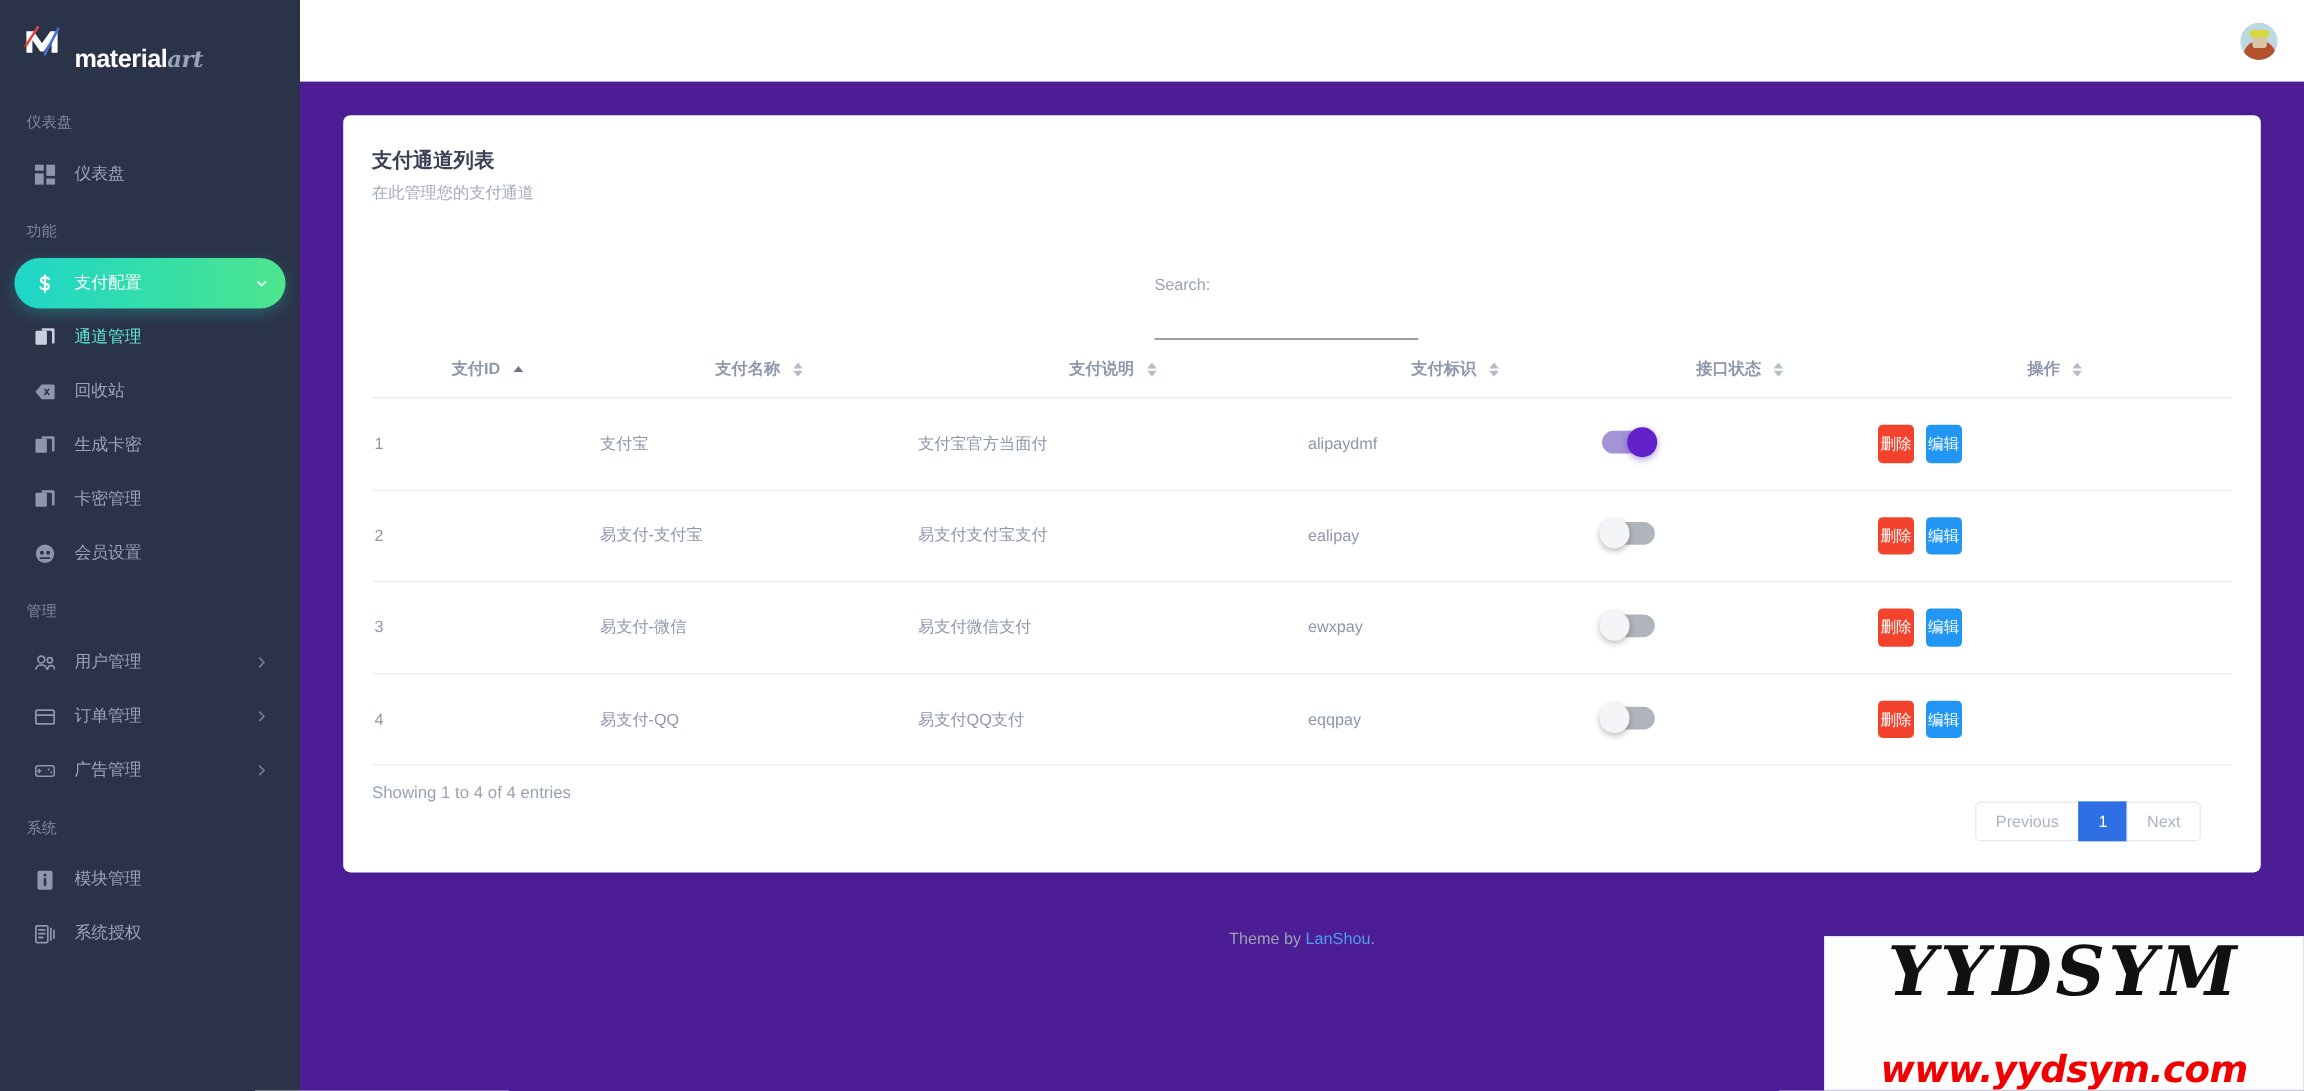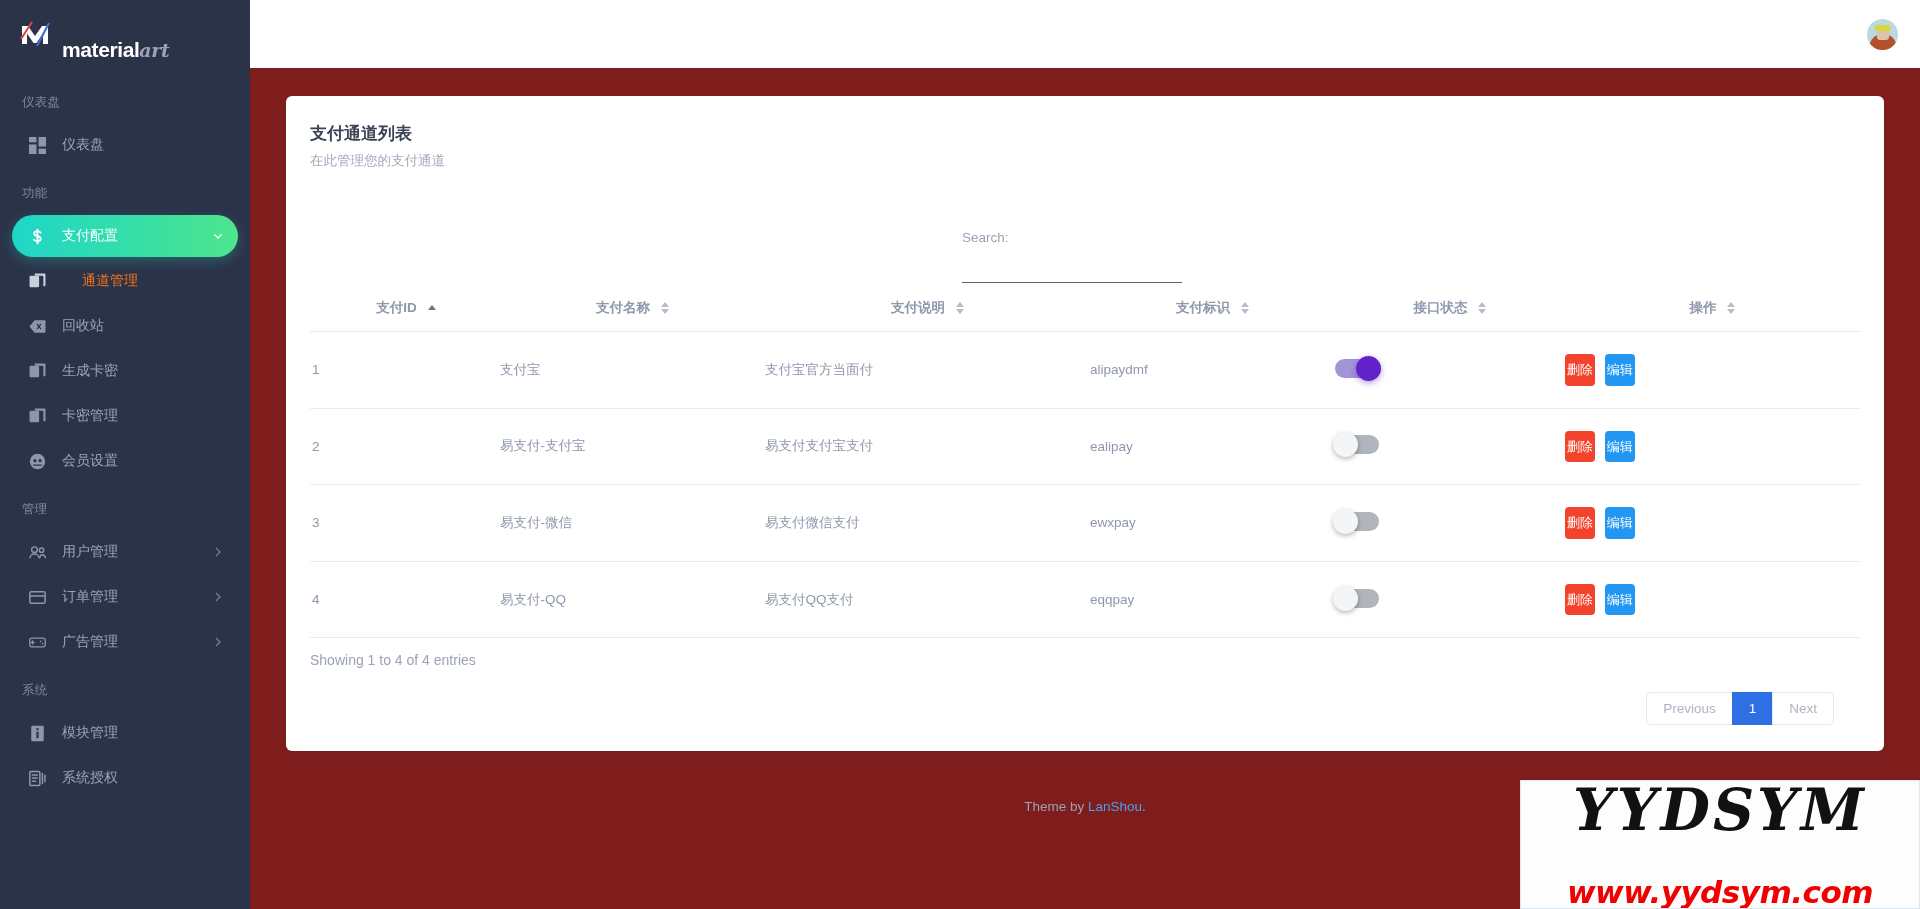--- a/index.html
+++ b/index.html
@@ -42,32 +42,32 @@
   .nav-item .ico {
     width: 22px; height: 22px; margin-right: 14px;
     display: flex; align-items: center; justify-content: center;
     flex: none; color: #8d96aa;
   }
   .nav-item .ico svg { width: 17px; height: 17px; display: block; }
   .nav-item .label { flex: 1; white-space: nowrap; }
   .nav-item .chev {
     width: 12px; height: 12px; opacity: .65; flex: none;
   }
-  .nav-item.sub { color: #f97316; gap: 20px; }
+  .nav-item.sub { color: #5eead4; }
   .nav-item.sub .ico { color: #c9d0dc; }
   .nav-item.active {
     background: linear-gradient(90deg, #1fd6c9 0%, #35dfa6 55%, #4ee58e 100%);
     color: #ffffff; font-weight: 500;
     box-shadow: 0 4px 12px rgba(36,214,190,.28);
   }
   .nav-item.active .ico { color: #ffffff; }
   .nav-item.active .chev { opacity: .95; }
 
   
-  .main { flex: 1; height: 909px; position: relative; background: #7f1d1d; overflow: hidden; }
+  .main { flex: 1; height: 909px; position: relative; background: #4c1d95; overflow: hidden; }
   .topbar {
     height: 68px; background: #ffffff;
     display: flex; align-items: center; justify-content: flex-end;
     padding: 0 22px;
   }
   .avatar {
     width: 31px; height: 31px; border-radius: 50%;
     background: #bcd9e2; overflow: hidden; position: relative;
     cursor: pointer; flex: none;
   }
@@ -142,21 +142,21 @@
     display: inline-block; border: none; cursor: pointer;
     color: #fff; font-size: 13px; border-radius: 4px;
     padding: 8px 2px; font-family: "Liberation Sans", sans-serif;
     line-height: 1.2;
   }
   .btn-del { background: #f4432c; margin-right: 6px; }
   .btn-edit { background: #2196f3; }
 
   .tbl-foot { display: flex; align-items: flex-start; justify-content: space-between; margin-top: 14px; }
   .entries { font-size: 14px; color: #9aa2b2; }
-  .pager { display: flex; margin-top: 40px; margin-right: 26px; }
+  .pager { display: flex; margin-top: 16px; margin-right: 26px; }
   .pg {
     border: 1px solid #e4e8ef; padding: 8px 16px; font-size: 13.5px;
     color: #adb4c2; background: #fff; cursor: pointer; margin-left: -1px;
   }
   .pg:first-child { border-radius: 4px 0 0 4px; }
   .pg:last-child { border-radius: 0 4px 4px 0; }
   .pg.on { background: #2f6fe4; border-color: #2f6fe4; color: #fff; }
 
   .footer { text-align: center; font-size: 13.5px; color: #9aa2b2; margin-top: 48px; }
   .footer a { color: #4d9fe8; text-decoration: none; }

